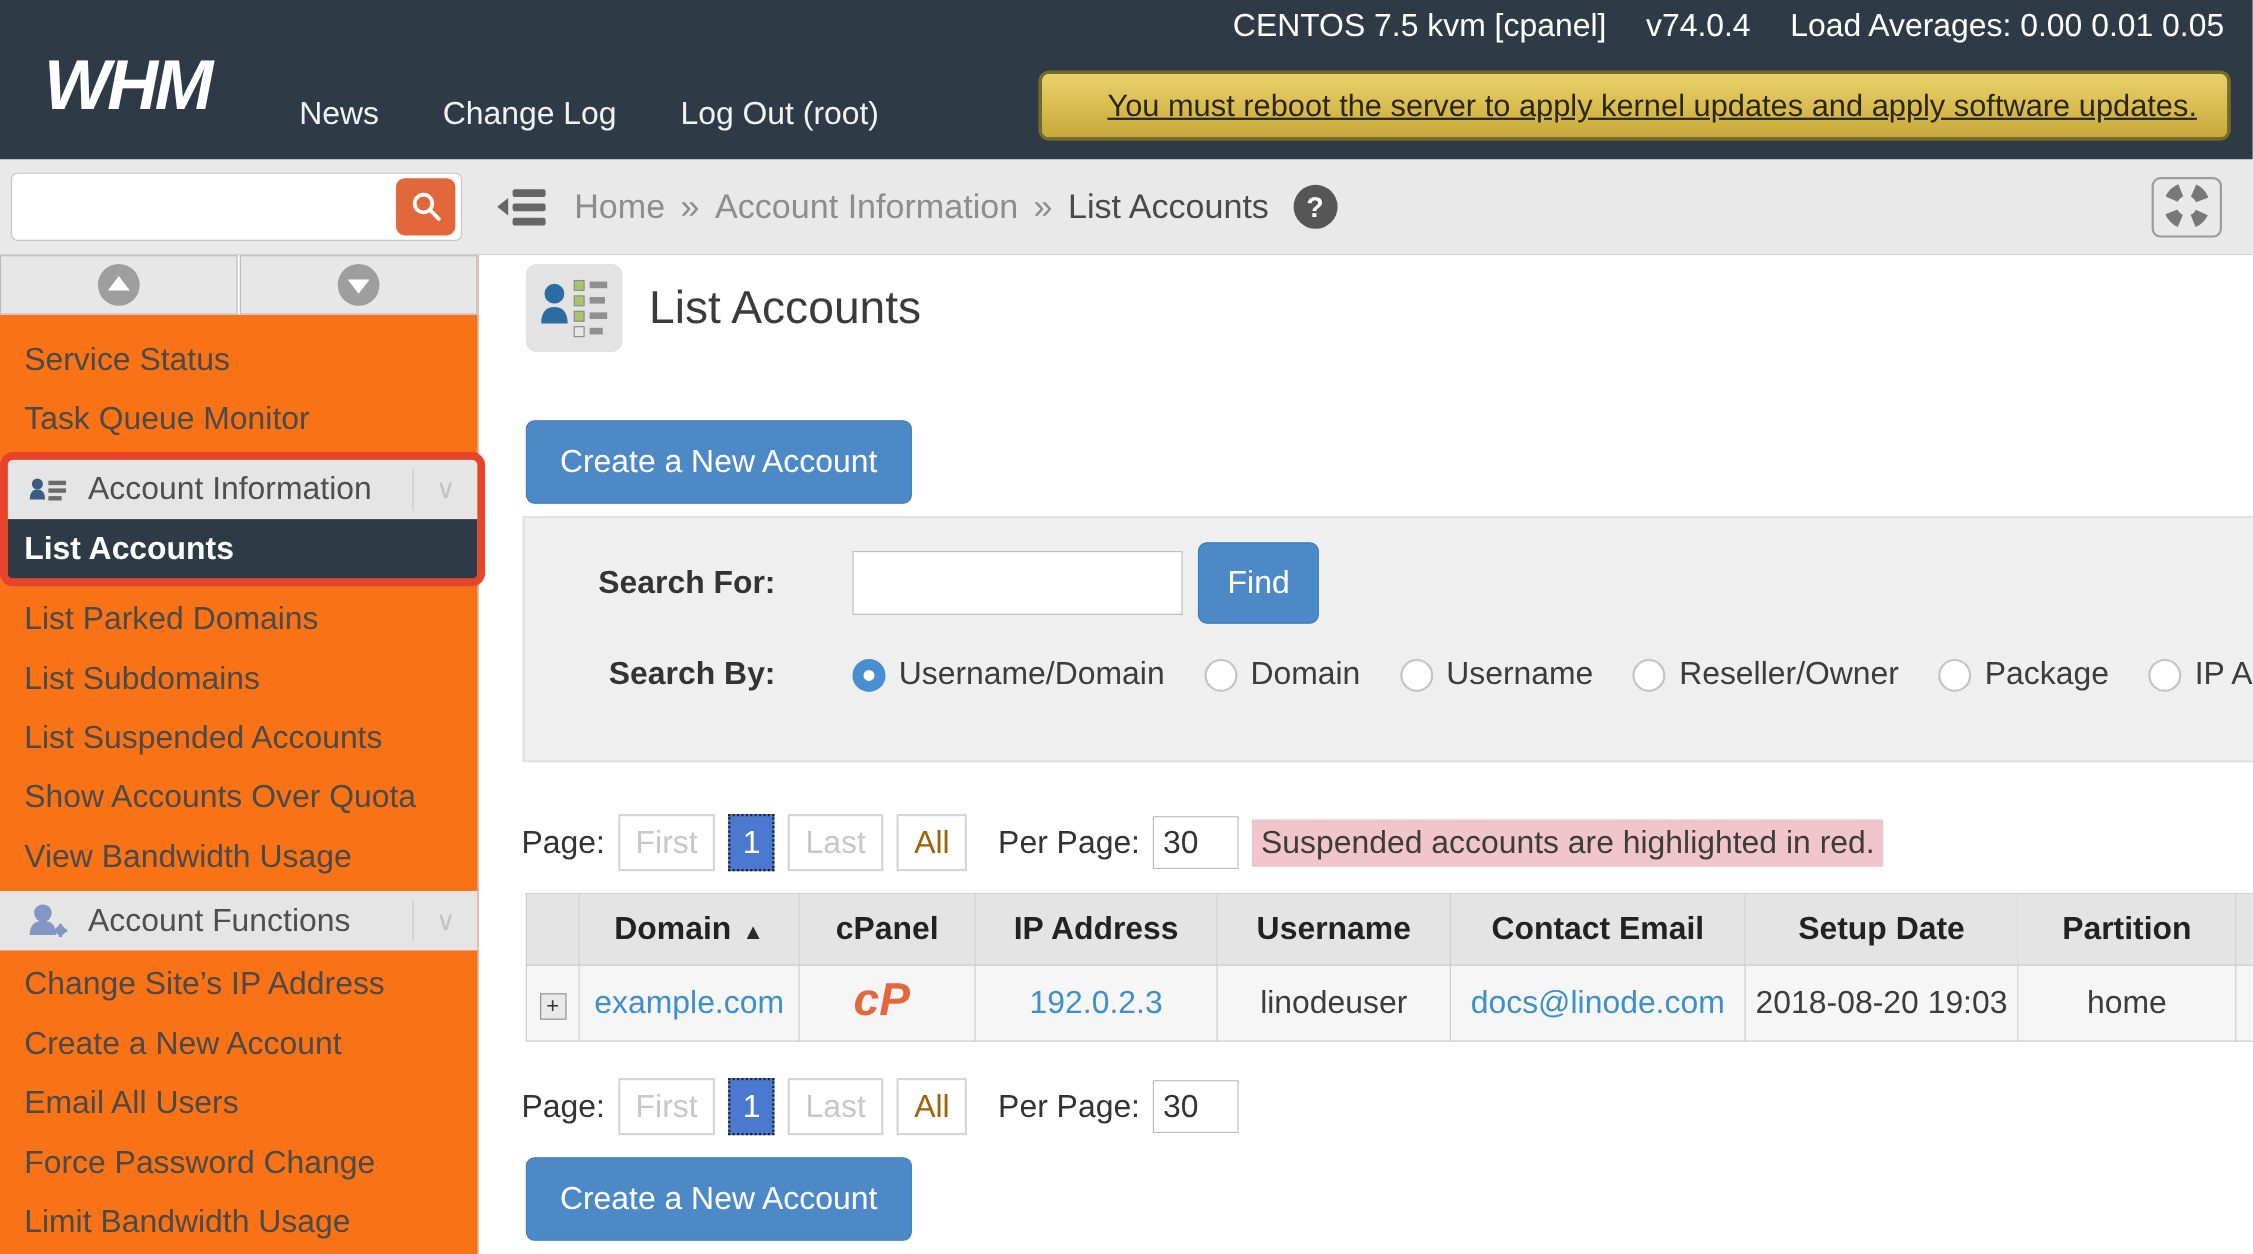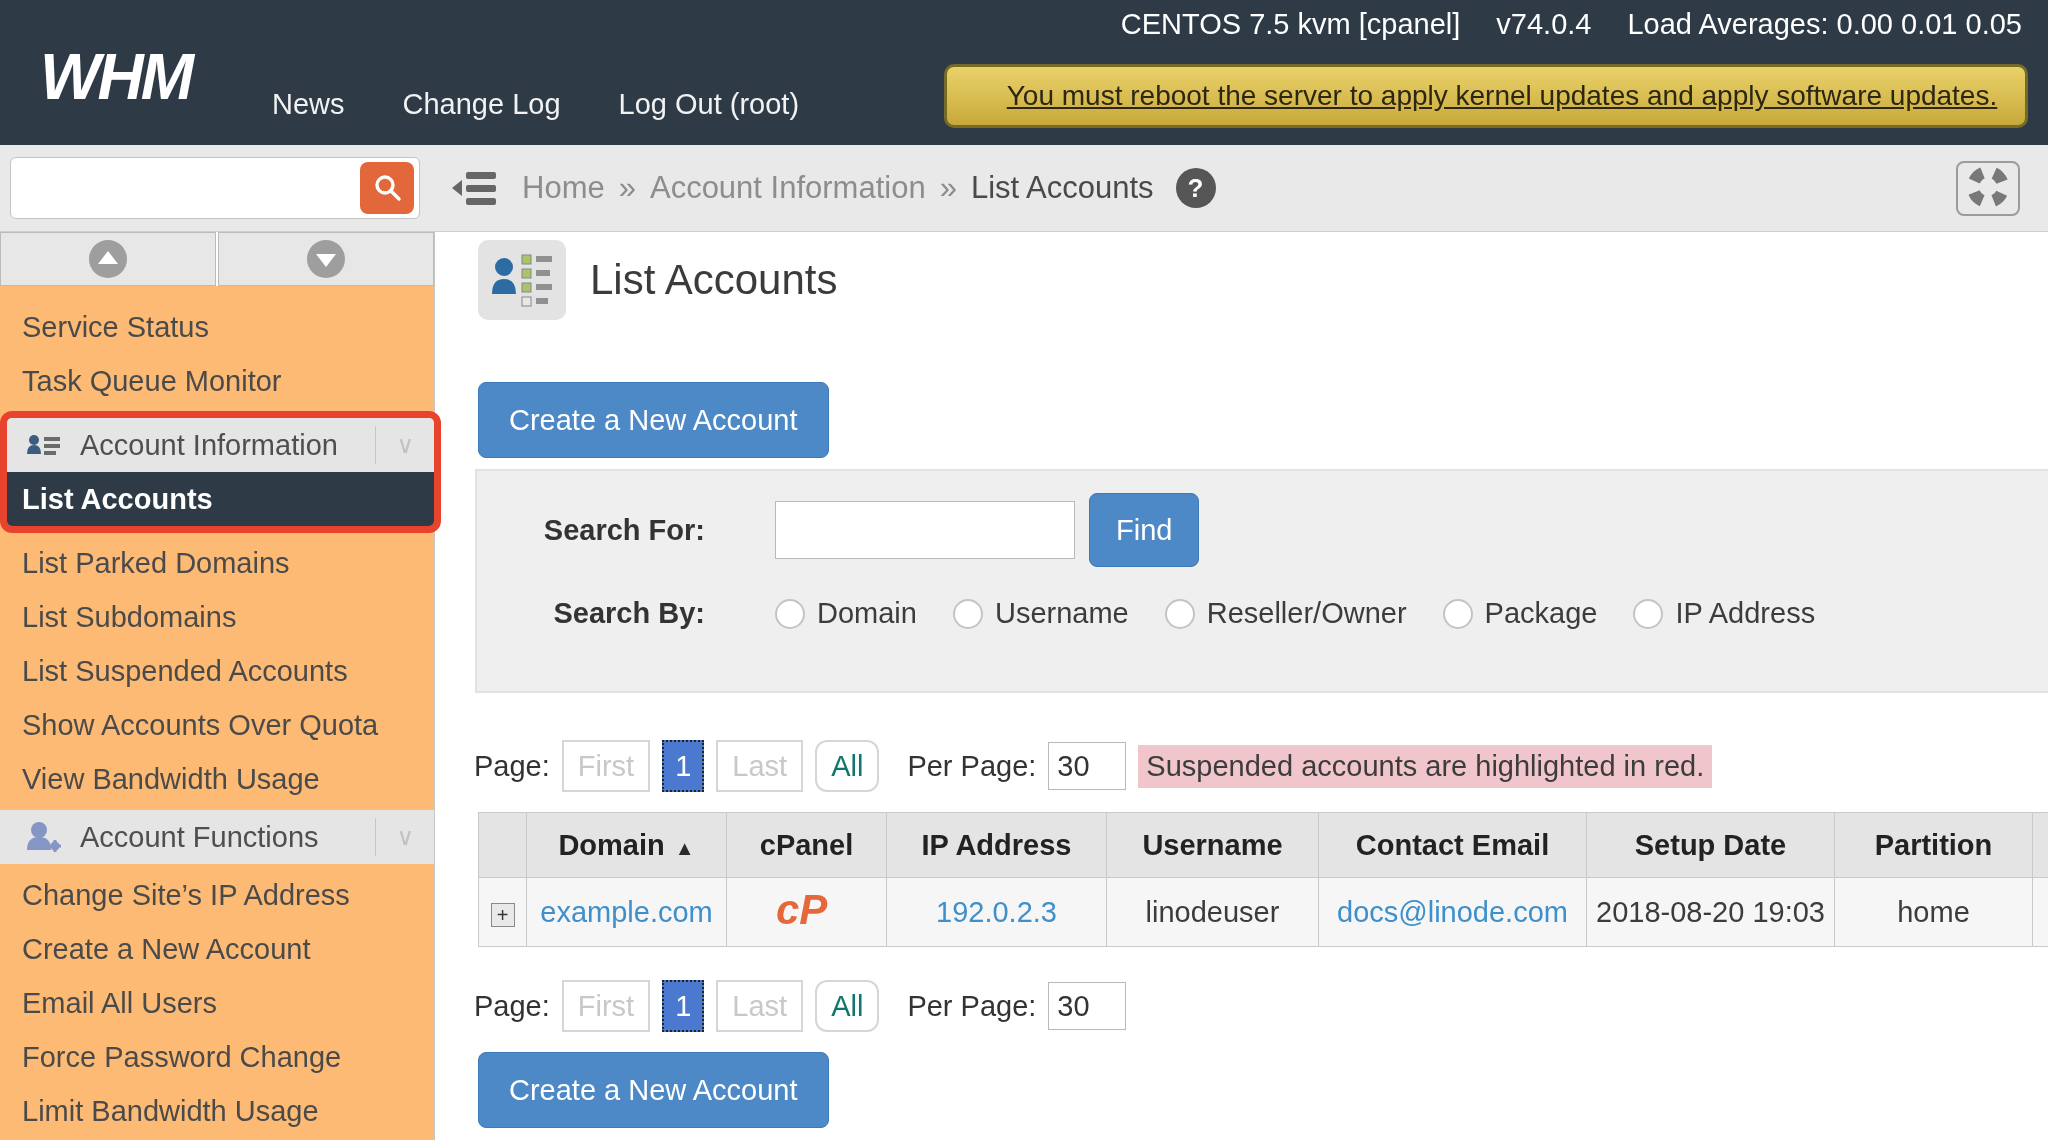--- a/index.html
+++ b/index.html
@@ -30,21 +30,21 @@
   .crumbs{position:absolute;left:522px;top:0;height:86px;display:flex;align-items:center;gap:14px;font-size:31px;}
   .crumbs .dim{color:#8d8d8d;cursor:pointer;}
   .crumbs .sep{color:#8d8d8d;}
   .crumbs .cur{color:#4a4a4a;}
   .help-circle{width:40px;height:40px;border-radius:50%;background:#565656;color:#fff;font-weight:bold;
         font-size:26px;display:flex;align-items:center;justify-content:center;margin-left:8px;cursor:pointer;}
   .liferingbtn{position:absolute;right:28px;top:16px;width:64px;height:55px;border:2px solid #9c9c9c;
         border-radius:8px;background:transparent;display:flex;align-items:center;justify-content:center;cursor:pointer;}
 
   
-  .sidebar{position:absolute;left:0;top:232px;width:435px;bottom:0;background:#fdba74;
+  .sidebar{position:absolute;left:0;top:232px;width:435px;bottom:0;background:#f97316;
         border-right:1px solid #c6c6c6;box-sizing:border-box;z-index:2;}
   .scrollbtns{display:flex;height:54px;gap:2px;background:#fff;}
   .scrollbtn{flex:1;background:#e7e7e7;border:1px solid #bbb;display:flex;align-items:center;
         justify-content:center;cursor:pointer;}
   .circ{width:38px;height:38px;border-radius:50%;background:#9e9e9e;display:flex;align-items:center;justify-content:center;}
   .tri-up{width:0;height:0;border-left:10px solid transparent;border-right:10px solid transparent;
         border-bottom:13px solid #fff;margin-top:-3px;}
   .tri-down{width:0;height:0;border-left:10px solid transparent;border-right:10px solid transparent;
         border-top:13px solid #fff;margin-bottom:-3px;}
   .menu{padding-top:14px;}
@@ -82,21 +82,21 @@
   .rd{width:30px;height:30px;box-sizing:border-box;border-radius:50%;border:2px solid #c4c4c4;background:#fff;flex:none;}
   .rd.checked{border:10px solid #4a8ed2;}
 
   .pagrow{position:absolute;left:38px;display:flex;align-items:center;font-size:29px;color:#333;gap:12px;white-space:nowrap;}
   .pagrow-top{top:508px;}
   .pagrow-bottom{top:748px;}
   .pagebox{display:inline-flex;align-items:center;justify-content:center;height:48px;padding:0 14px;
         background:#fff;border:2px solid #d6d6d6;cursor:pointer;}
   .pagebox.disabled{color:#c8c8c8;}
   .pagebox.current{background:#4b79cf;color:#fff;border:2px dotted #222;padding:0 11px;}
-  .pagebox.all{color:#0f766e;border-radius:12px;}
+  .pagebox.all{color:#a16207;}
   .pp-label{margin-left:16px;}
   .pp-input{width:78px;height:48px;box-sizing:border-box;border:1px solid #b9b9b9;font-size:29px;
         padding:0 8px;color:#333;font-family:inherit;}
   .records{margin-left:20px;color:#3c3c3c;}
   .suspended{background:#f0c6cc;color:#3c3c3c;padding:5px 8px;}
 
   .acct-table{position:absolute;left:42px;top:580px;border-collapse:collapse;table-layout:fixed;width:1712px;}
   .acct-table th,.acct-table td{border:1px solid #c9c9c9;font-size:29px;overflow:hidden;white-space:nowrap;}
   .acct-table th{background:#e4e4e4;font-weight:bold;color:#222;height:62px;text-align:center;}
   .acct-table td{background:#f6f6f6;height:66px;text-align:center;color:#3c3c3c;}
@@ -252,20 +252,24 @@
 
     <section class="search-panel">
       <div class="srow srow1">
         <label class="slabel">Search For:</label>
         <input type="text" class="search-input" value="" style="">
         <button class="btn-primary btn-find">Find</button>
       </div>
       <div class="srow srow2">
         <label class="slabel">Search By:</label>
         <div class="radios">
+          <label class="radio-opt">
+            <span class="rd checked"></span>
+            <span>Username/Domain</span>
+          </label>
           <label class="radio-opt">
             <span class="rd"></span>
             <span>Domain</span>
           </label>
           <label class="radio-opt">
             <span class="rd"></span>
             <span>Username</span>
           </label>
           <label class="radio-opt">
             <span class="rd"></span>

